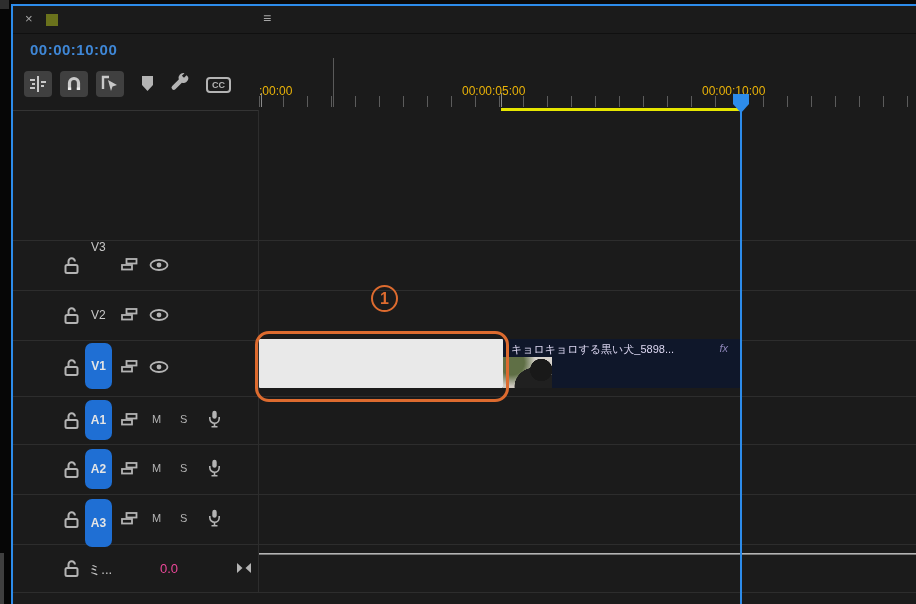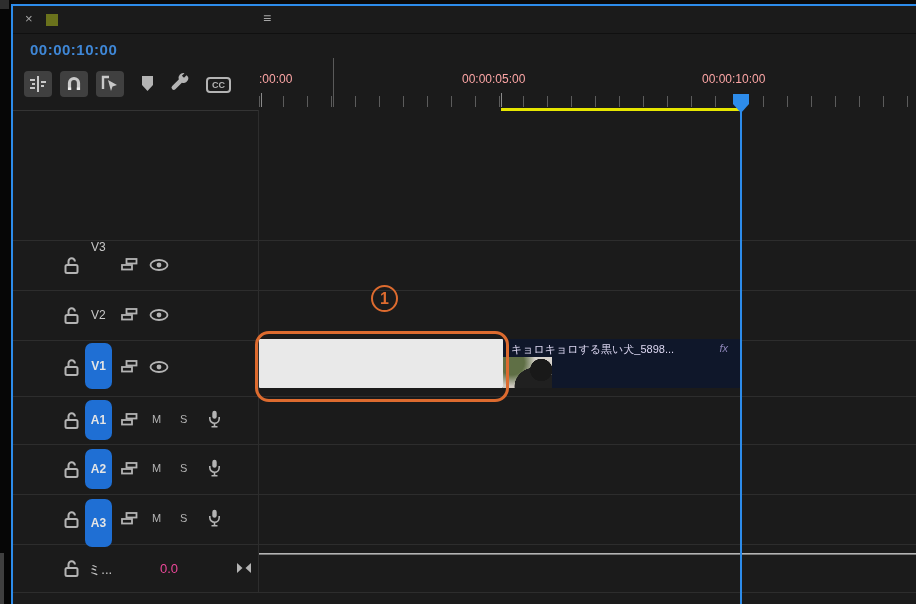--- a/index.html
+++ b/index.html
@@ -26,21 +26,21 @@
   
   .timecode { left:30px; top:41px; color:#3f87d6; font-size:15px; font-weight:bold; letter-spacing:.5px; }
   .tbtn { top:71px; width:28px; height:26px; background:#404040; border-radius:4px;
           display:flex; align-items:center; justify-content:center; }
   .tico { display:flex; align-items:center; justify-content:center; }
   .cc-box { left:206px; top:77px; width:25px; height:16px; border:2px solid #b4b4b4; border-radius:4px;
             color:#b4b4b4; font-size:9px; font-weight:bold; display:flex; align-items:center; justify-content:center; }
   .toolbar-line { left:13px; top:110px; width:245px; height:1px; background:#343434; }
 
   
-  .ruler-label { top:72px; color:#fca5a5; font-size:12px; white-space:nowrap; }
+  .ruler-label { top:84px; color:#eab308; font-size:12px; white-space:nowrap; }
   .ticks { left:259px; top:96px; width:657px; height:11px;
            background:repeating-linear-gradient(90deg,#5c5c5c 0 1px,transparent 1px 24px); }
   .tick-major { top:93px; width:1px; height:14px; background:#8a8a8a; }
   .ruler-divider { left:333px; top:58px; width:1px; height:49px; background:#5a5a5a; }
   .workarea { left:501px; top:108px; width:240px; height:3px; background:#e6e600; }
 
   
   .playhead-line { left:740px; top:104px; width:2px; height:500px; background:#2d8ceb; }
   .playhead-head { left:733px; top:94px; width:16px; height:19px; background:#2d8ceb;
                    clip-path:polygon(0 0,100% 0,100% 52%,50% 100%,0 52%); }

